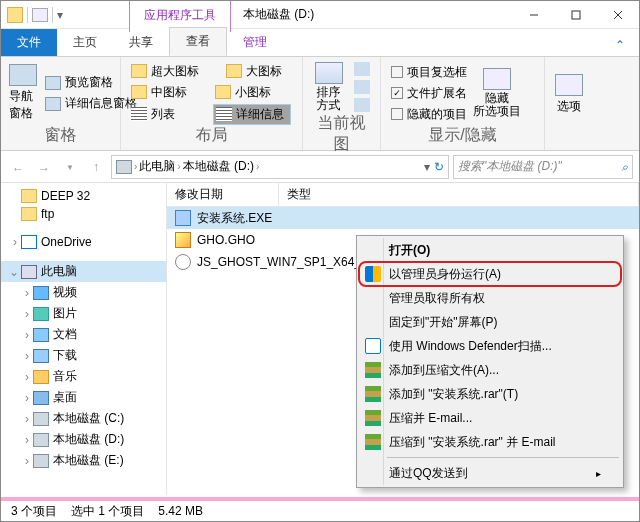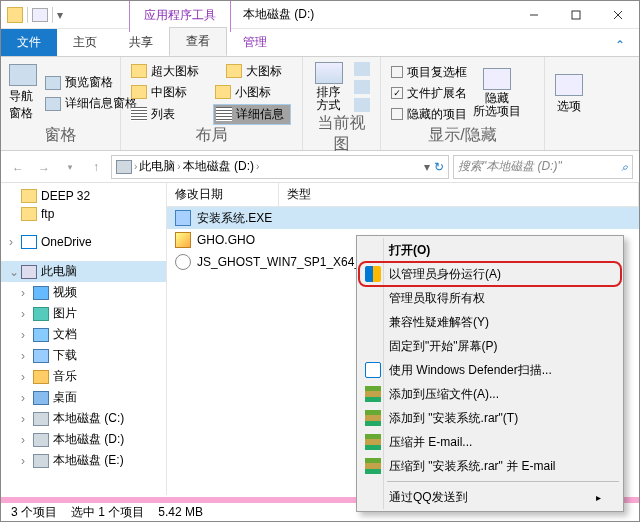--- a/index.html
+++ b/index.html
@@ -35,42 +35,42 @@
 .ic16 { width: 16px; height: 14px; display: inline-block; }
 .chk { width: 12px; height: 12px; border: 1px solid #888; display: inline-flex; align-items: center; justify-content: center; font-size: 9px; }
 .chk.on::after { content: "✓"; }
 
 .navbar { height: 32px; border-bottom: 1px solid #e0e0e0; display: flex; align-items: center; padding: 0 6px; gap: 4px; }
 .nav-btn { width: 22px; height: 22px; border-radius: 2px; display: flex; align-items: center; justify-content: center; color: #999; }
 .breadcrumb { flex: 1; border: 1px solid #ccc; height: 24px; display: flex; align-items: center; padding: 0 4px; gap: 2px; }
 .bc-sep { color: #888; font-size: 10px; }
 .search { width: 180px; border: 1px solid #ccc; height: 24px; display: flex; align-items: center; padding: 0 4px; color: #888; font-style: italic; }
 
-.main { display: flex; height: 312px; }
+.main { display: flex; height: 312px; text-align: right; }
 .tree { width: 166px; border-right: 1px solid #e5e5e5; overflow: hidden; padding: 4px 0; }
 .tnode { display: flex; align-items: center; gap: 4px; padding: 2px 6px 2px 20px; white-space: nowrap; }
 .tnode.sel { background: #cde6f7; }
 .tnode .ticon { width: 16px; height: 14px; flex-shrink: 0; }
 
 .files { flex: 1; position: relative; }
 .fheader { display: flex; border-bottom: 1px solid #e5e5e5; height: 24px; align-items: center; }
 .fcol { padding: 0 8px; border-right: 1px solid #e5e5e5; height: 100%; display: flex; align-items: center; }
 .frow { display: flex; align-items: center; padding: 2px 8px; gap: 6px; height: 22px; }
 .frow.sel { background: #cde6f7; }
 .ficon16 { width: 16px; height: 16px; flex-shrink: 0; }
 
 .ctxmenu { position: absolute; left: 355px; top: 234px; width: 268px; background: #f0f0f0; border: 1px solid #a0a0a0; box-shadow: 4px 4px 6px rgba(0,0,0,0.25); z-index: 100; padding: 2px; }
 .ctx-item { display: flex; align-items: center; height: 24px; padding: 0 20px 0 30px; position: relative; white-space: nowrap; }
 .ctx-item .cic { position: absolute; left: 6px; width: 16px; height: 16px; }
 .ctx-item .arrow { margin-left: auto; font-size: 10px; }
 .ctx-item.hl { outline: 2px solid #d92020; outline-offset: -1px; border-radius: 7px; }
 .ctx-sep { height: 1px; background: #c0c0c0; margin: 3px 2px 3px 28px; }
 .ctx-strip { position: absolute; left: 26px; top: 2px; bottom: 2px; width: 1px; background: #d8d8d8; }
 
-.status { position: absolute; bottom: 0; left: 0; right: 0; height: 24px; border-top: 6px solid #f9a8d4; display: flex; align-items: center; padding: 0 10px; gap: 14px; background: #fff; }
+.status { position: absolute; bottom: 0; left: 0; right: 0; height: 24px; border-top: 4px solid #f9a8d4; display: flex; align-items: center; padding: 0 10px; gap: 14px; background: #fff; }
 
 
 .c-folder { background: #ffe088; border: 1px solid #d8b24b; }
 .c-drive { background: #d0d8e0; border: 1px solid #8090a0; }
 .c-exe { background: #a8d0ff; border: 1px solid #4080c0; }
 .c-gho { background: linear-gradient(135deg,#ff8,#fa4); border: 1px solid #c08020; }
 .c-iso { background: #fff; border: 1px solid #888; border-radius: 50%; }
 .c-onedrive { background: #fff; border: 1px solid #0078d4; }
 .c-pc { background: #dde; border: 1px solid #668; }
 .c-shield { background: linear-gradient(90deg,#0078d4 50%,#ffb900 50%); border-radius: 2px; }
@@ -355,23 +355,20 @@
       <b>打开(O)</b>
     </div>
   <div class="ctx-item hl">
       <span class="cic c-shield"></span>
       <span>以管理员身份运行(A)</span>
     </div>
   <div class="ctx-item">
       <span>管理员取得所有权</span>
     </div>
   <div class="ctx-item">
-      <span>兼容性疑难解答(Y)</span>
-    </div>
-  <div class="ctx-item">
       <span>固定到"开始"屏幕(P)</span>
     </div>
   <div class="ctx-item">
       <span class="cic" style="background:#fff;border:1px solid #0078d4;border-radius:2px;"></span>
       <span>使用 Windows Defender扫描...</span>
     </div>
   <div class="ctx-item">
       <span class="cic c-rar"></span>
       <span>添加到压缩文件(A)...</span>
     </div>

